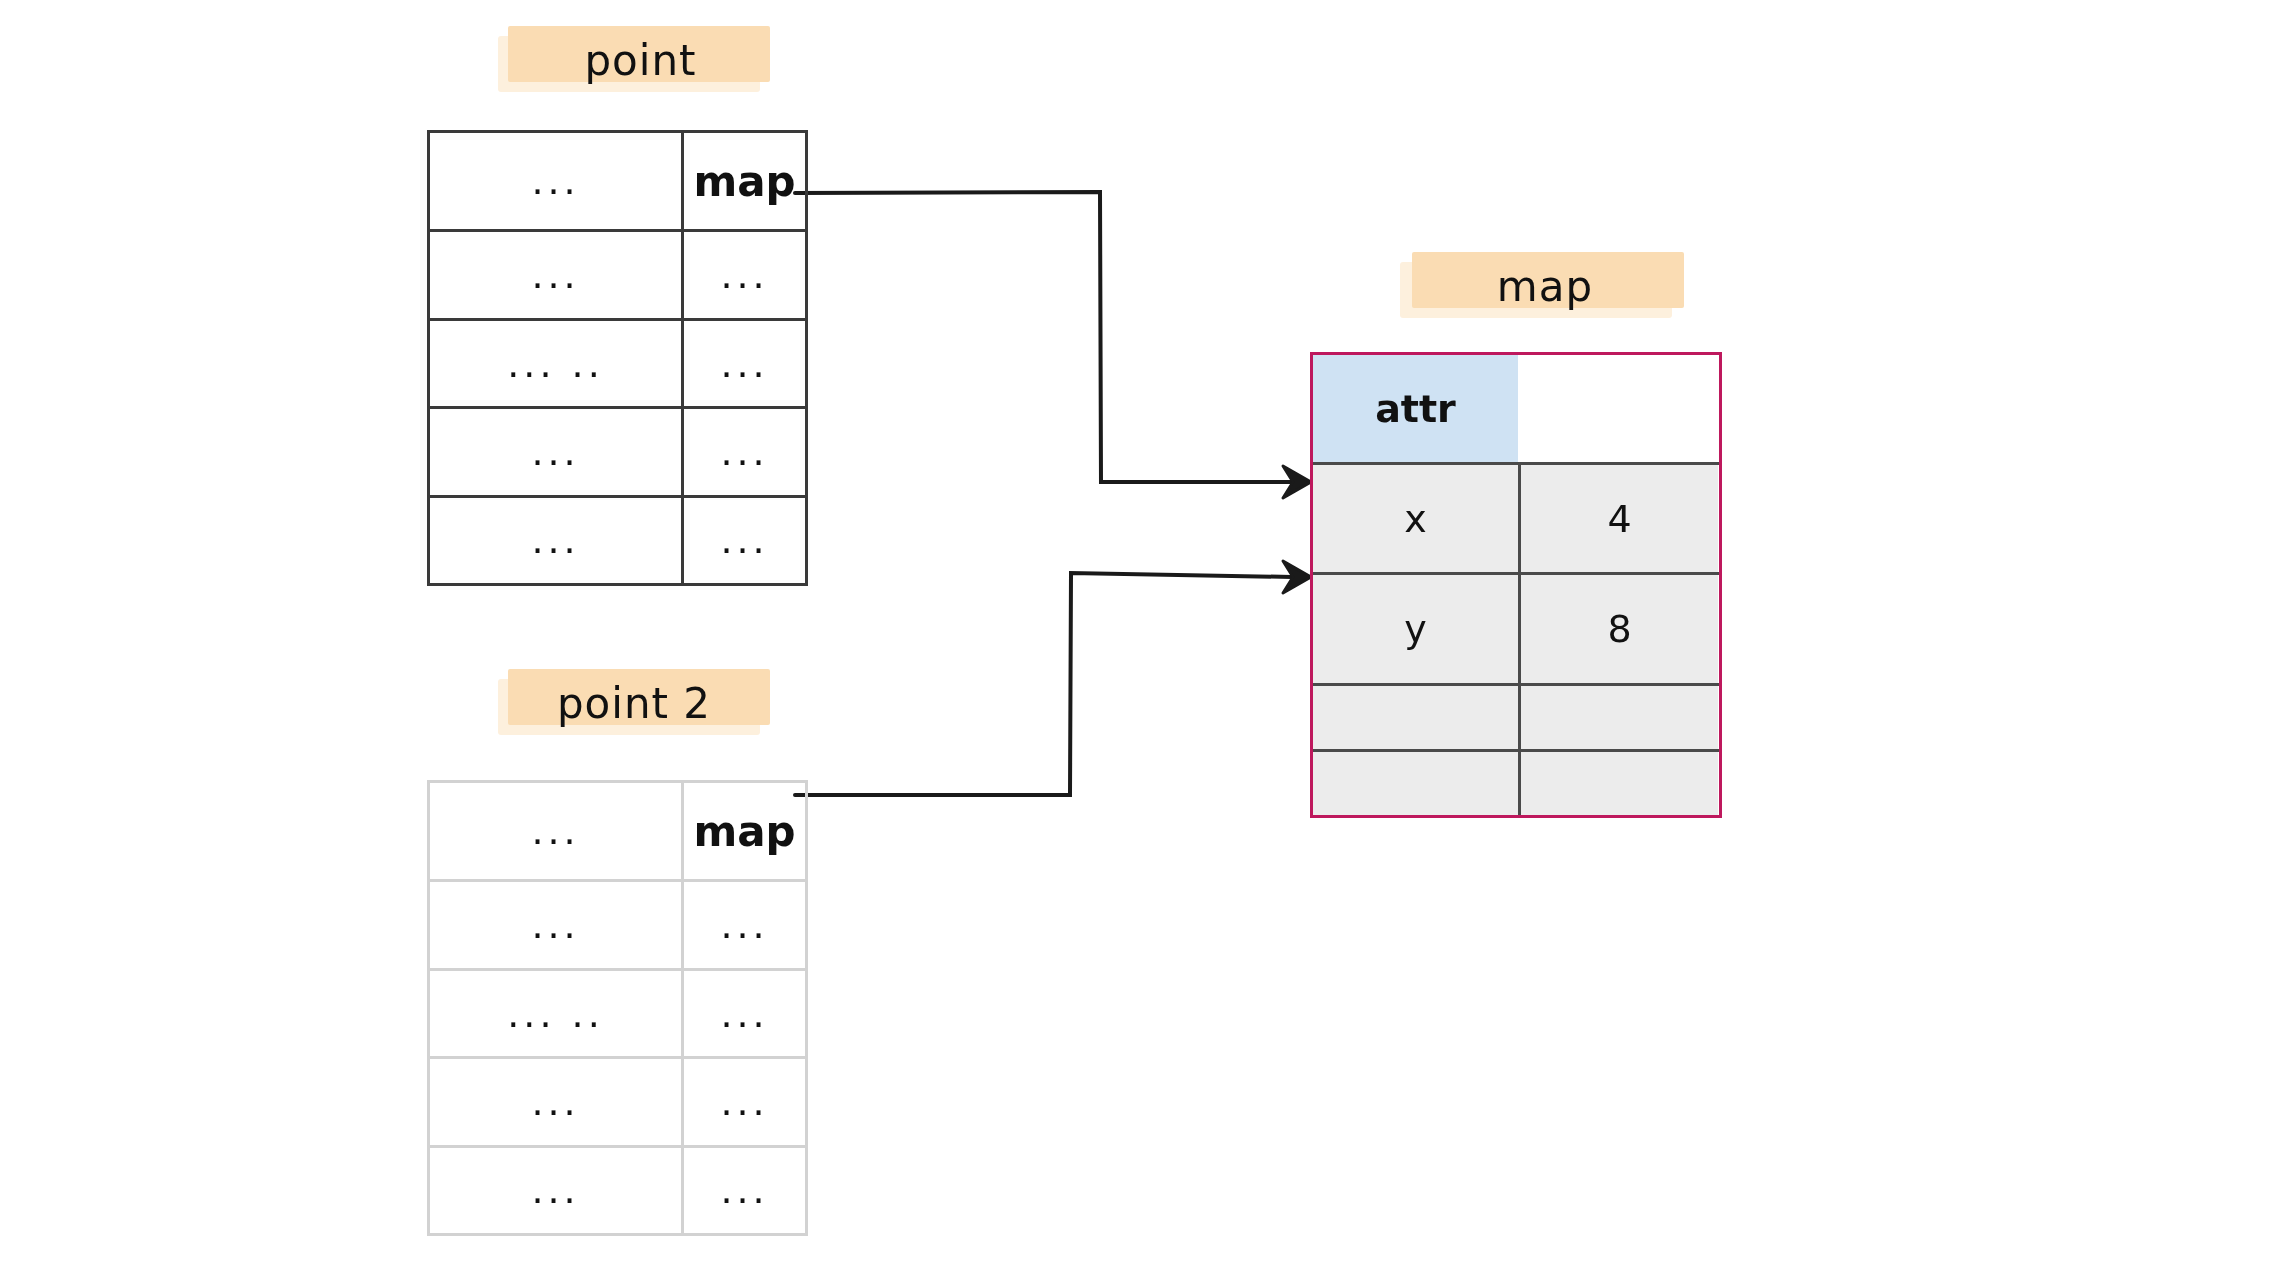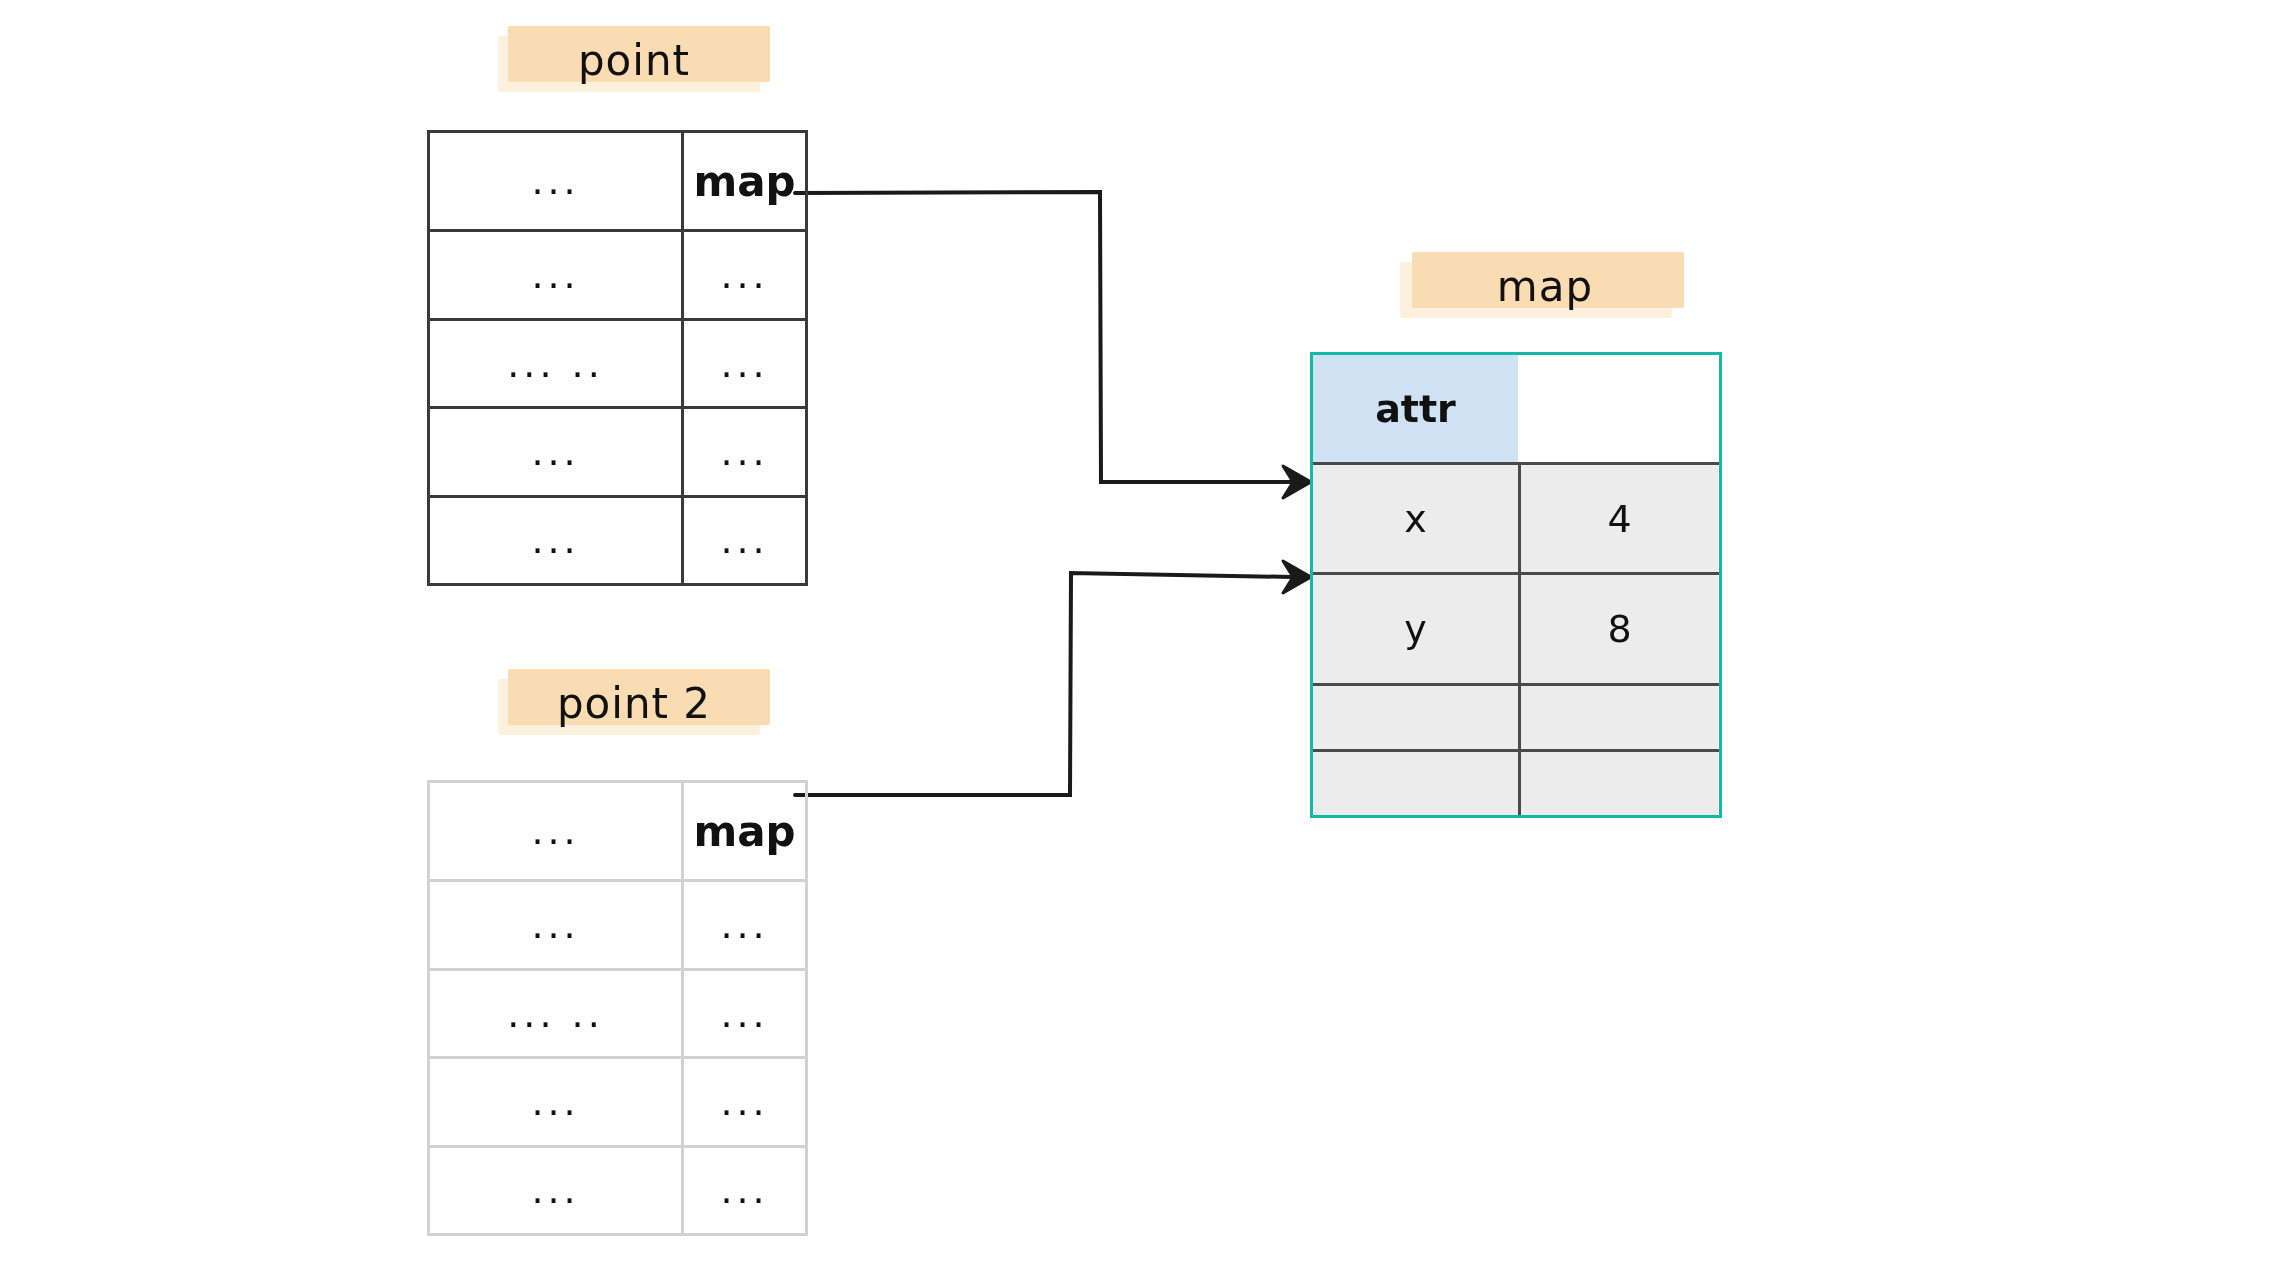--- a/index.html
+++ b/index.html
@@ -58,21 +58,21 @@
   .tbl-dark{border:3px solid #3a3a3a;}
   .tbl-dark .trow + .trow{border-top:3px solid #3a3a3a;}
   .tbl-dark .tcell + .tcell{border-left:3px solid #3a3a3a;}
 
   
   .tbl-light{border:3px solid #d2d2d2;}
   .tbl-light .trow + .trow{border-top:3px solid #d2d2d2;}
   .tbl-light .tcell + .tcell{border-left:3px solid #d2d2d2;}
 
   
-  .tbl-map{border:3px solid #14b8a6;}
+  .tbl-map{border:3px solid #be185d;}
   .tbl-map .trow + .trow{border-top:3px solid #4a4a4a;}
   .tbl-map .tcell + .tcell{border-left:3px solid #4a4a4a;}
   .row-head .tcell{background:#cfe2f3;font-weight:600;}
   .row-body .tcell{background:#ececec;}
 
   .col-a{flex:0 0 251px;}
   .col-b{flex:0 0 124px;}
   .mcol-a{flex:0 0 205px;}
   .mcol-b{flex:0 0 200px;}
 
@@ -88,21 +88,21 @@
 
   <svg class="links" viewBox="0 0 2284 1285">
 
     <path d="M 795 193 L 1100 192 L 1101 482 L 1292 482" fill="none" stroke="#1a1a1a" stroke-width="4" stroke-linecap="round" stroke-linejoin="miter"></path>
     <path d="M 1283 466 L 1311 482 L 1283 498 L 1293 482 Z" fill="#1a1a1a" stroke="#1a1a1a" stroke-width="3" stroke-linejoin="round"></path>
 
     <path d="M 795 795 L 1070 795 L 1071 573 L 1292 577" fill="none" stroke="#1a1a1a" stroke-width="4" stroke-linecap="round" stroke-linejoin="miter"></path>
     <path d="M 1283 561 L 1311 577 L 1283 593 L 1293 577 Z" fill="#1a1a1a" stroke="#1a1a1a" stroke-width="3" stroke-linejoin="round"></path>
   </svg>
 
-  <div class="label-wrap" style="left:498px;top:22px;width:272px;height:82px;">
+  <div class="label-wrap" style="left:498px;top:22px;width:272px;height:82px;padding-left:13px;">
     <div class="hl-back" style="left:0px;top:14px;width:262px;height:56px;"></div>
     <div class="hl-front" style="left:10px;top:4px;width:262px;height:56px;"></div>
     <div class="label-text" style="left:0;top:14px;">point</div>
   </div>
 
   <div class="tbl tbl-dark" style="left:427px;top:130px;width:381px;height:456px;">
     <div class="trow">
       <div class="tcell col-a">
         <span class="dots">...</span>
       </div>

